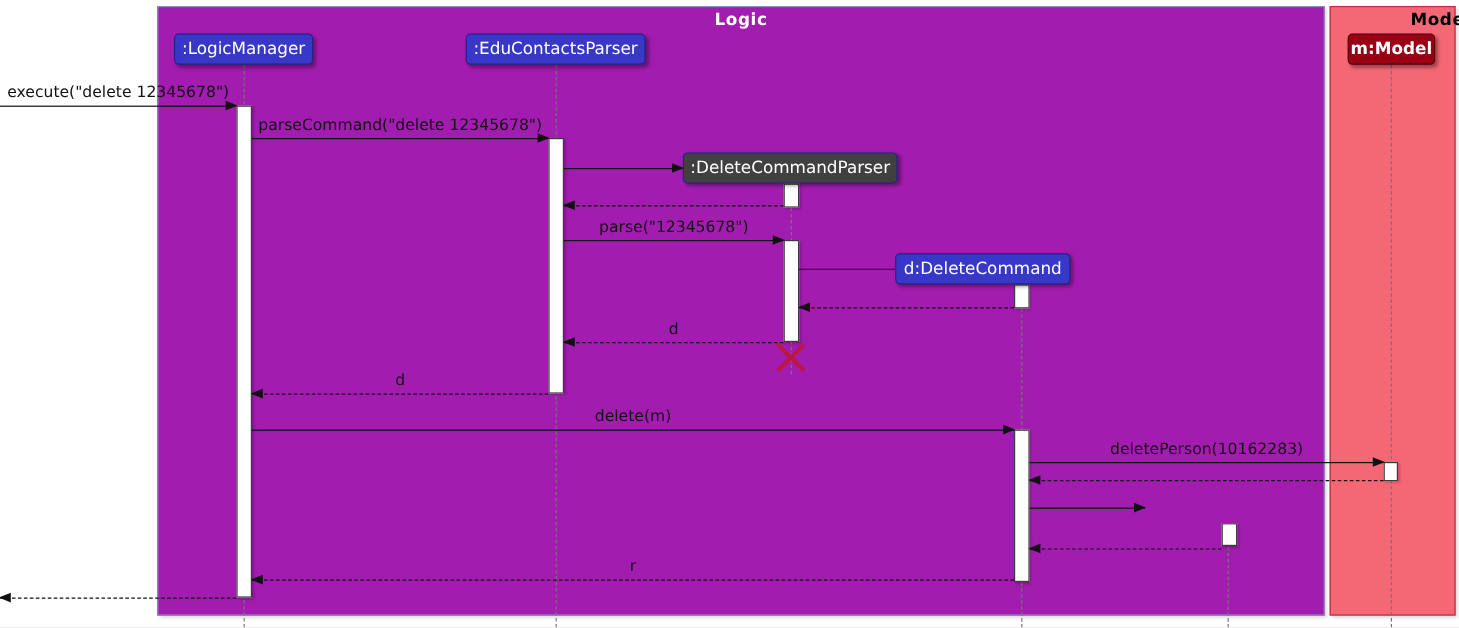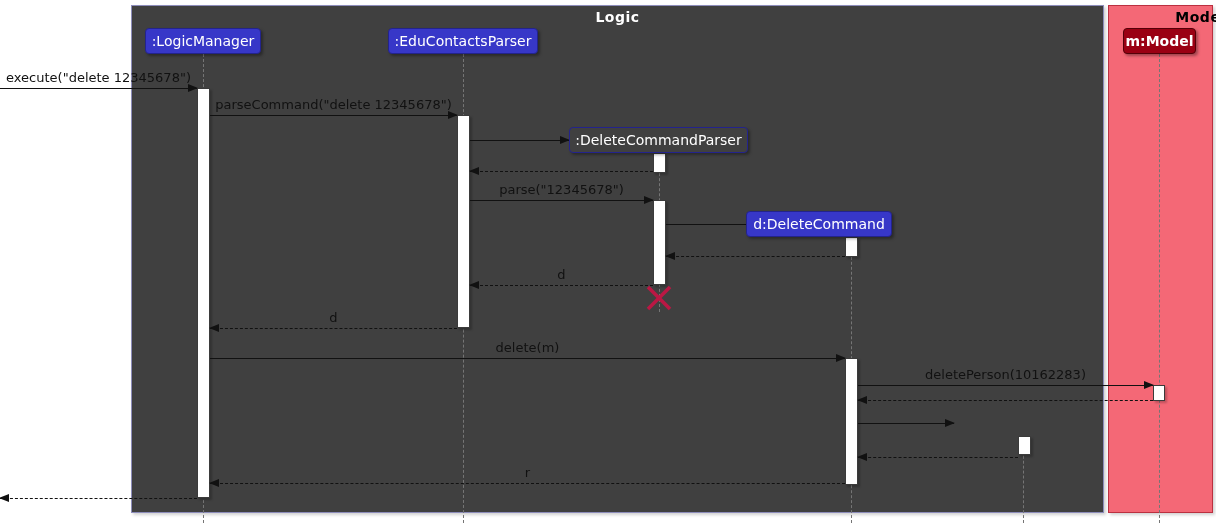--- a/index.html
+++ b/index.html
@@ -27,21 +27,21 @@
   .msg-head{position:absolute;width:0;height:0;top:-4px;}
   .msg-head.right{right:-1px;border-top:4px solid transparent;border-bottom:4px solid transparent;border-left:10px solid #111;}
   .msg-head.left{left:-1px;border-top:4px solid transparent;border-bottom:4px solid transparent;border-right:10px solid #111;}
   .msg-label{position:absolute;top:-18px;left:0;width:100%;text-align:center;font-size:13px;color:#111;white-space:nowrap;}
   .destroy{position:absolute;}
 </style>
 </head>
 <body>
 
 <div id="canvas">
-    <div class="frame" style="left: 131px; top: 5px; width: 973px; height: 508px; background: #404040; border-color: rgb(141, 141, 187); padding-left: 24px;">
+    <div class="frame" style="left: 131px; top: 5px; width: 973px; height: 508px; background: #a21caf; border-color: rgb(141, 141, 187); padding-left: 24px;">
       <div class="frame-title" style="color: rgb(255, 255, 255);">Logic</div>
     </div>
     <div class="frame" style="left: 1108px; top: 5px; width: 105px; height: 508px; background: rgb(244, 104, 118); border-color: rgb(187, 48, 64);">
       <div class="frame-title" style="color: #000000; padding-left: 40px;">Model</div>
     </div>
     <div class="lifeline" style="left: 203px; top: 54px; height: 469px;"></div>
     <div class="lifeline" style="left: 463px; top: 54px; height: 469px;"></div>
     <div class="lifeline" style="left: 659px; top: 153px; height: 159px;"></div>
     <div class="lifeline" style="left: 851px; top: 237px; height: 286px;"></div>
     <div class="lifeline" style="left: 1023px; top: 436px; height: 87px;"></div>

